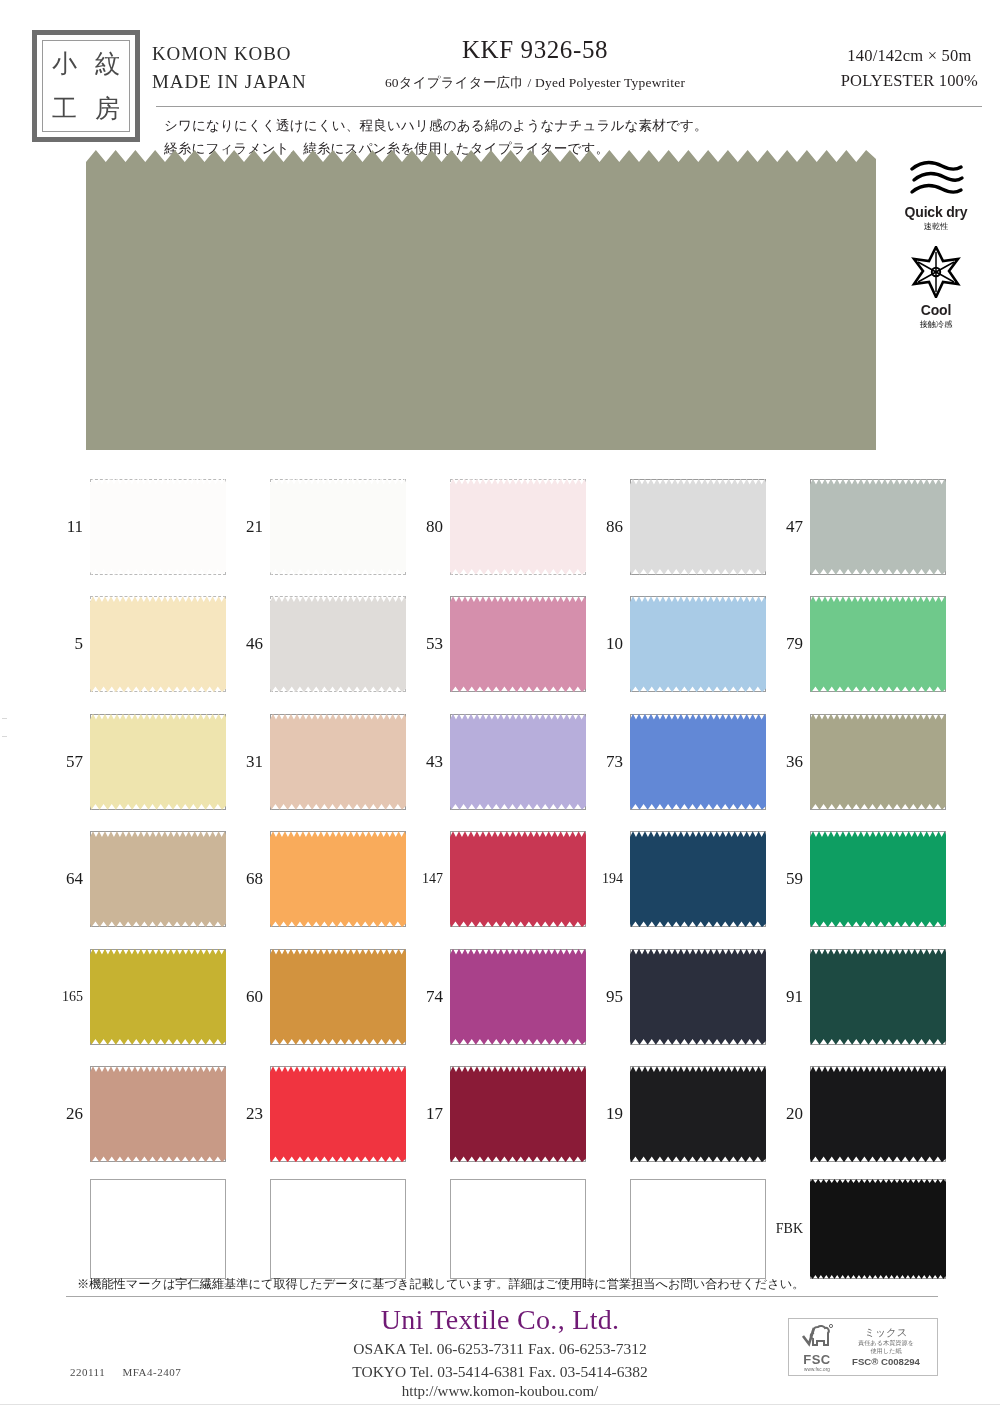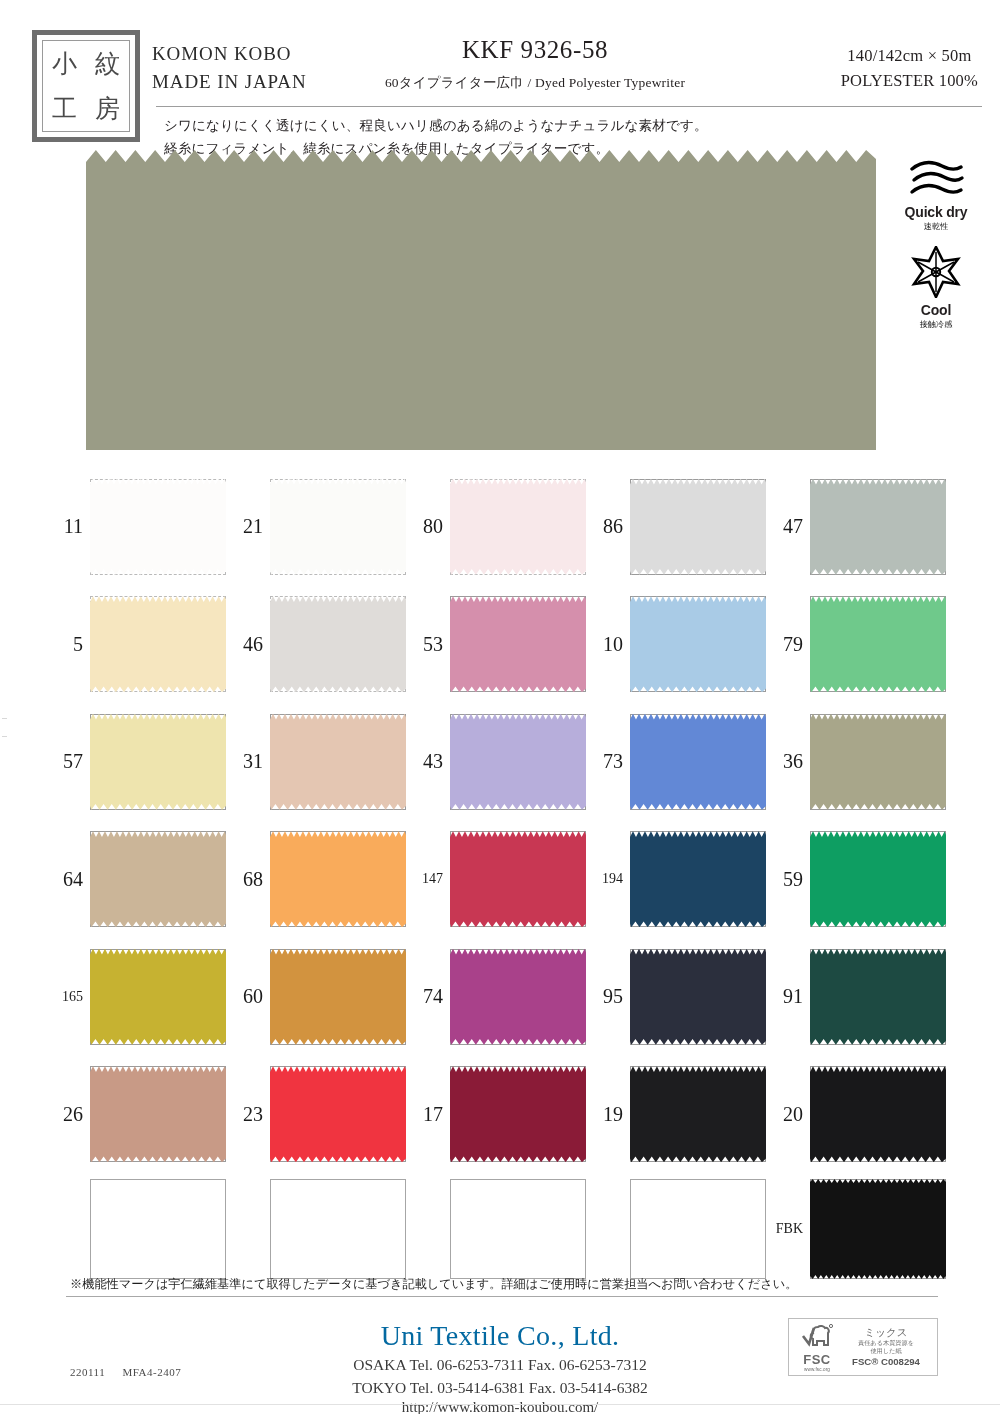--- a/index.html
+++ b/index.html
@@ -52,21 +52,21 @@
   .mark { text-align: center; margin-bottom: 14px; }
   .mark-label { font-family: "Liberation Sans", sans-serif; font-weight: bold; font-size: 14px; letter-spacing: -.2px; }
   .mark-sub { font-family: "Liberation Sans", sans-serif; font-size: 8.2px; margin-top: 1px; color: #111; }
 
   
   .grid { position: absolute; left: 52px; top: 468px; width: 900px; }
   .grid-row { display: flex; height: 117.5px; }
   .cell { width: 180px; display: flex; align-items: center; }
   .cell-num {
     width: 38px; text-align: right; padding-right: 7px;
-    font-size: 20px; font-family: "Liberation Serif", serif; color: #1b1b1b;
+    font-size: 17px; font-family: "Liberation Serif", serif; color: #1b1b1b;
   }
   .cell-num.small { font-size: 14px; }
   .sw {
     width: 136px; height: 96px; position: relative;
   }
   .sw-border { position: absolute; inset: 0; border: 1px solid #9b9b9b; }
   .sw-fill { position: absolute; inset: 0; }
   .sw.dashed .sw-border { border-style: dashed; border-color: #b9b9b9; }
 
   
@@ -118,28 +118,28 @@
     );
   }
 
   
   .blank-row { display: flex; height: 112px; }
   .blank-cell { width: 180px; display: flex; align-items: center; }
   .blank-sw { width: 136px; height: 100px; border: 1px solid #a6a6a6; background: #fff; }
 
   
   .note {
-    position: absolute; left: 70px; top: 1276px; width: 860px;
+    position: absolute; left: 77px; top: 1276px; width: 860px;
     font-size: 12.2px; letter-spacing: 0px; color: #1f1f1f;
   }
   .note-rule { position: absolute; left: 66px; right: 62px; top: 1296px; height: 1px; background: #a8a8a8; }
 
   
   .footer { position: absolute; left: 0; top: 1300px; width: 1000px; height: 114px; }
-  .company { text-align: center; font-size: 28px; color: #0369a1; letter-spacing: .3px; margin-top: 20px; }
+  .company { text-align: center; font-size: 28px; color: #701a75; letter-spacing: .3px; margin-top: 4px; }
   .contact { text-align: center; font-size: 15.5px; color: #3a3a3a; line-height: 1.36; margin-top: 2px; }
   .url { text-align: center; font-size: 15px; color: #3a3a3a; margin-top: 1px; }
 
   .fsc {
     position: absolute; right: 62px; top: 18px; width: 150px; height: 58px;
     border: 1px solid #bdbdbd; display: flex; align-items: center; padding: 3px 5px;
     font-family: "Liberation Sans", sans-serif; color: #6a6a6a;
   }
   .fsc-left { width: 46px; text-align: center; }
   .fsc-left .fsc-word { font-size: 13px; letter-spacing: .5px; font-weight: bold; margin-top: -1px; }

